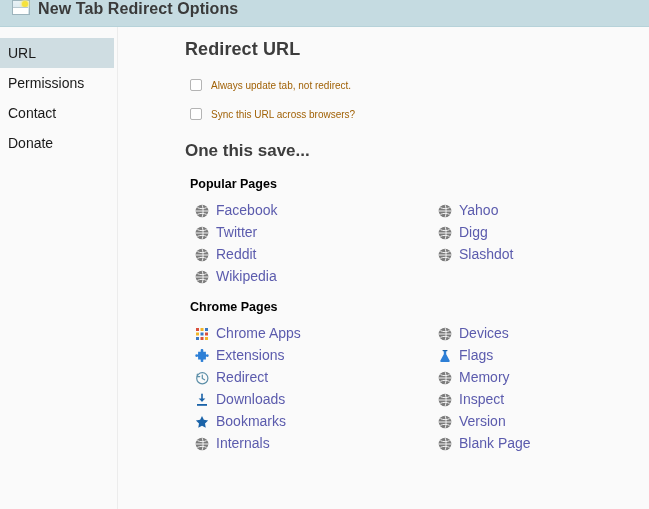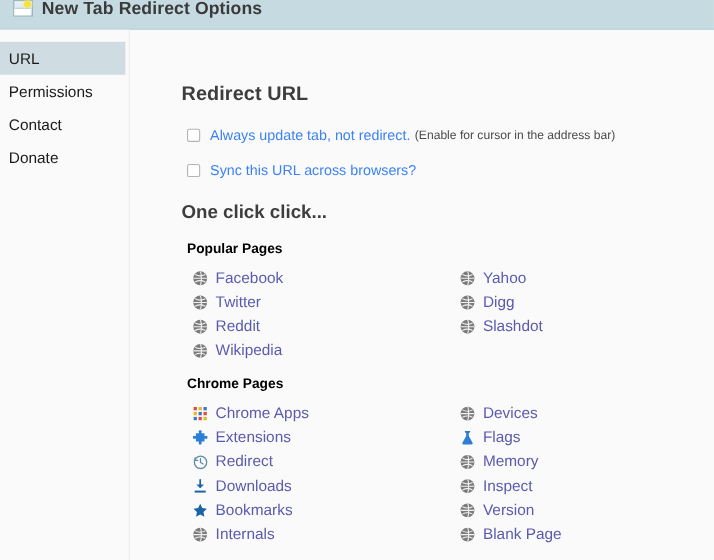--- a/index.html
+++ b/index.html
@@ -62,20 +62,21 @@
     font-size: 16px;
     font-weight: bold;
     color: #3a3a3a;
     letter-spacing: 0.1px;
   }
 
   
   .layout {
     display: flex;
     height: 482px;
+    gap: 20px;
   }
   .sidebar {
     width: 118px;
     flex: 0 0 118px;
     border-right: 1px solid #ececec;
     box-sizing: border-box;
     padding-top: 11px;
     background: #fafafa;
   }
   .nav-item {
@@ -91,21 +92,20 @@
   .nav-item.active {
     background: #cfdde2;
     font-weight: normal;
   }
 
   .content {
     flex: 1 1 auto;
     padding: 12px 0 16px 47px;
     box-sizing: border-box;
     position: relative;
-    margin-top: 36px;
   }
 
   h2.section-title {
     font-size: 18px;
     font-weight: bold;
     color: #3d3d3d;
     margin: 0 0 10px 0;
     letter-spacing: 0.1px;
   }
 
@@ -180,22 +180,22 @@
     height: 12px;
     border: 1px solid #b4b4b4;
     border-radius: 2px;
     background: #fff;
     box-sizing: border-box;
     margin-right: 9px;
     flex: 0 0 auto;
     cursor: pointer;
   }
   .check-label {
-    font-size: 13px;
-    color: #3b82f6;
+    font-size: 10px;
+    color: #a16207;
   }
   .check-note {
     font-size: 11px;
     color: #4a4a4a;
   }
 
   
   h2.oneclick {
     font-size: 17px;
     font-weight: bold;
@@ -265,29 +265,28 @@
   </div>
 
   <div class="content">
 
     <h2 class="section-title">Redirect URL</h2>
 
 
     <div class="check-row">
       <span class="cbox"></span>
       <span class="check-label">Always update tab, not redirect.</span>
-      <span class="check-note" style="margin-left:4px;">(Enable for cursor in the address bar)</span>
     </div>
 
     <div class="check-row">
       <span class="cbox"></span>
       <span class="check-label">Sync this URL across browsers?</span>
     </div>
 
-    <h2 class="oneclick">One click click...</h2>
+    <h2 class="oneclick">One this save...</h2>
 
     <h3 class="group-title">Popular Pages</h3>
     <div class="link-cols">
       <div class="link-col left">
 
         <div class="link-item">
           <span>
             <svg class="ico" viewBox="0 0 14 14">
                 <circle cx="7" cy="7" r="6.3" fill="#7b7b7b"></circle>
                 <path d="M7 .9c1.4 1.3 1.4 10.9 0 12.2M.9 7h12.2M2.4 3.6c2.6 1.4 6.6 1.4 9.2 0M2.4 10.4c2.6-1.4 6.6-1.4 9.2 0" stroke="#f2f2f2" stroke-width="1" fill="none"></path>

